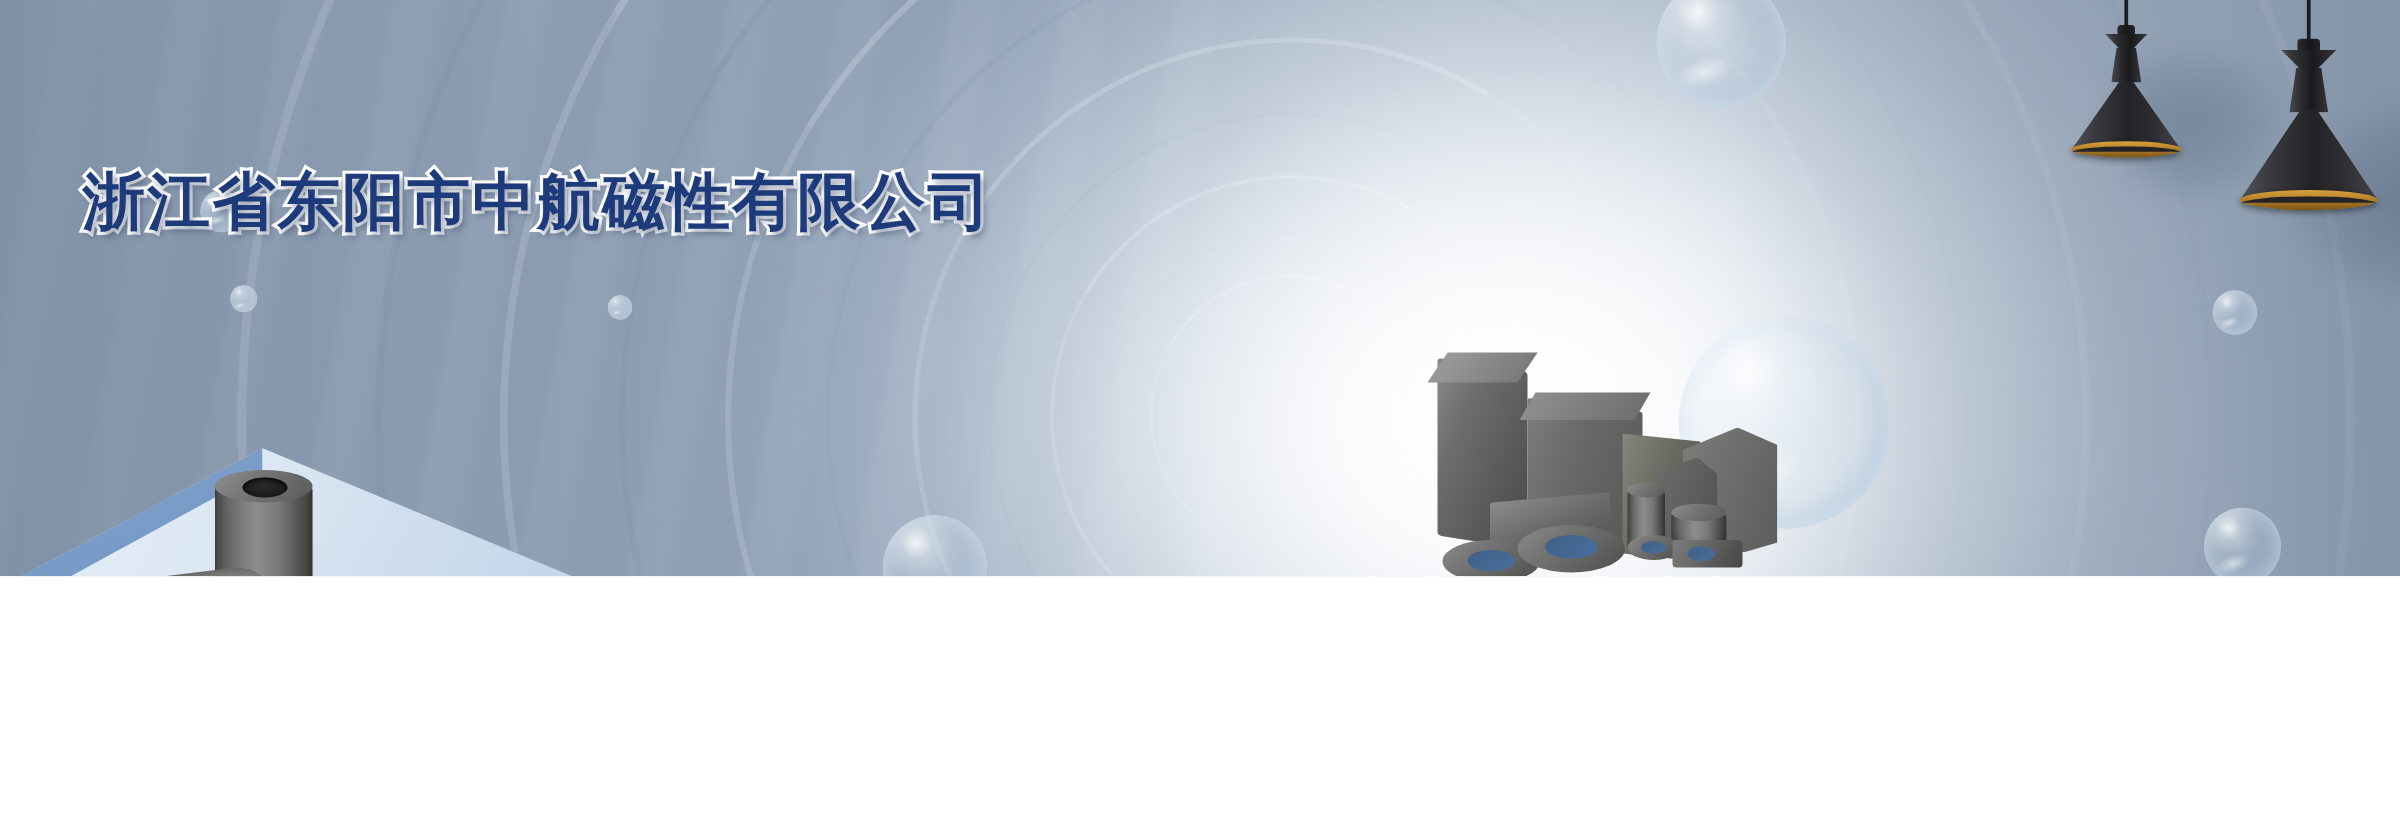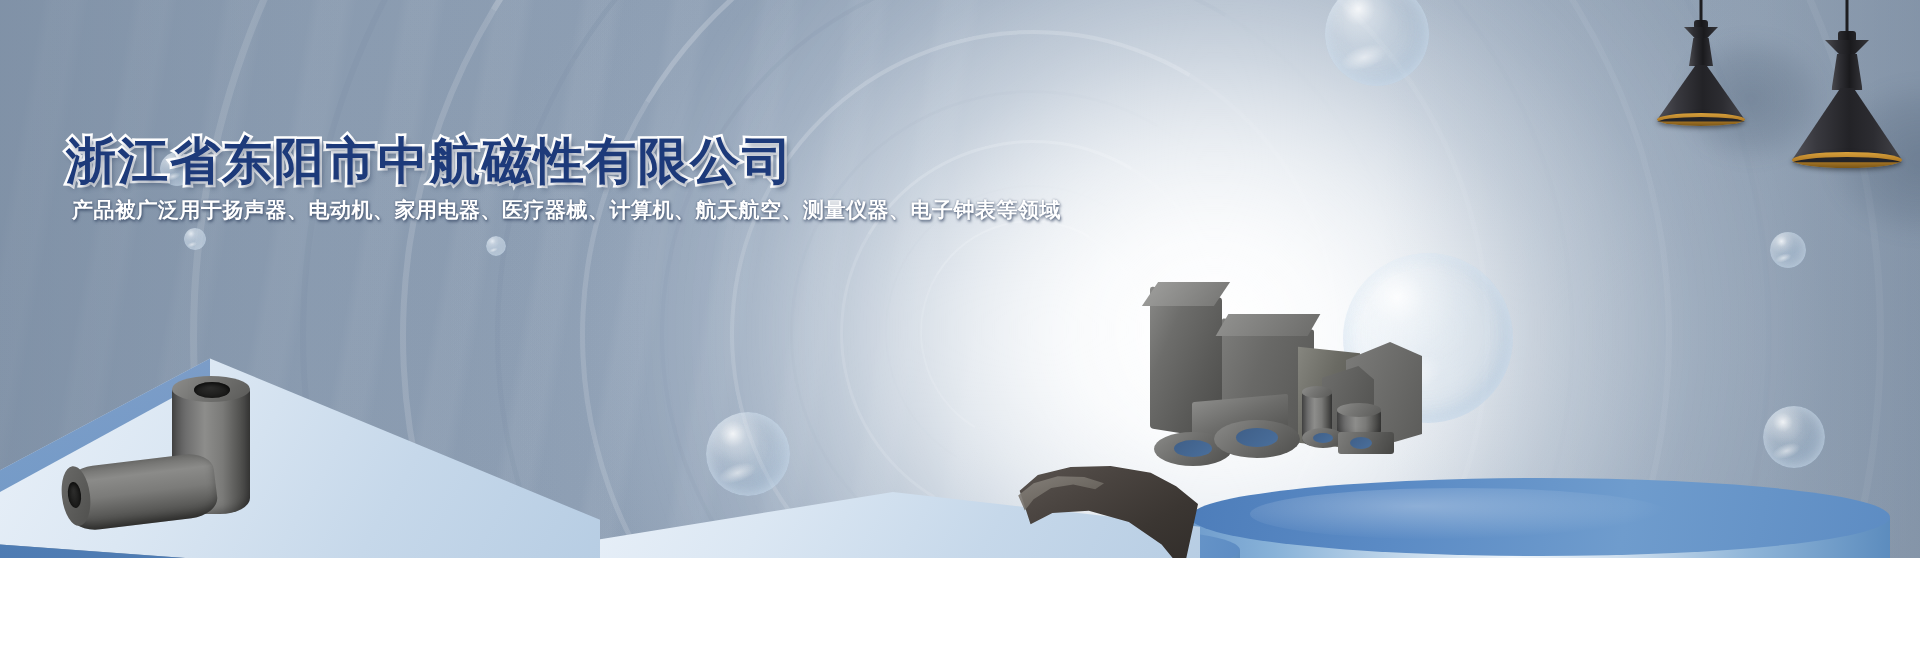--- a/index.html
+++ b/index.html
@@ -1,21 +1,21 @@
 <!DOCTYPE html>
 <html><head>
 <meta charset="utf-8">
 <title>Banner</title>
 <style>
   html,body{margin:0;padding:0;background:#fff;}
   body{font-family:"Liberation Sans","DejaVu Sans",sans-serif;}
 
   #banner{
     position:relative;
-    width:1920px;height:558px;
+    width:1920px;height:461px;
     overflow:hidden;
     background:#8fa0b4;
   }
 
   
   .bg-base{
     position:absolute;inset:0;
     background:linear-gradient(105deg,#8fa0b4 0%,#8d9eb3 35%,#93a3b6 60%,#9aa9ba 100%);
   }
   .bg-glow{
@@ -354,15 +354,14 @@
     <div class="mg-ring-hole" style="left:96px;top:148px;width:42px;height:19px;"></div>
     <div class="mg-ring" style="left:162px;top:148px;width:42px;height:20px;"></div>
     <div class="mg-ring-hole" style="left:173px;top:153px;width:20px;height:10px;"></div>
     <div class="mg-block" style="left:198px;top:152px;width:56px;height:22px;border-radius:3px;
                 background:linear-gradient(120deg,#7a7a78,#56565
 4);"></div>
     <div class="mg-ring-hole" style="left:210px;top:157px;width:22px;height:12px;"></div>
   </div>
 
   <div class="title">浙江省东阳市中航磁性有限公司</div>
-  <div class="subtitle">产品被广泛用于扬声器、电动机、家用电器、医疗器械、计算机、航天航空、测量仪器、电子钟表等领域</div>
 
 </div>
 
 </body></html>

